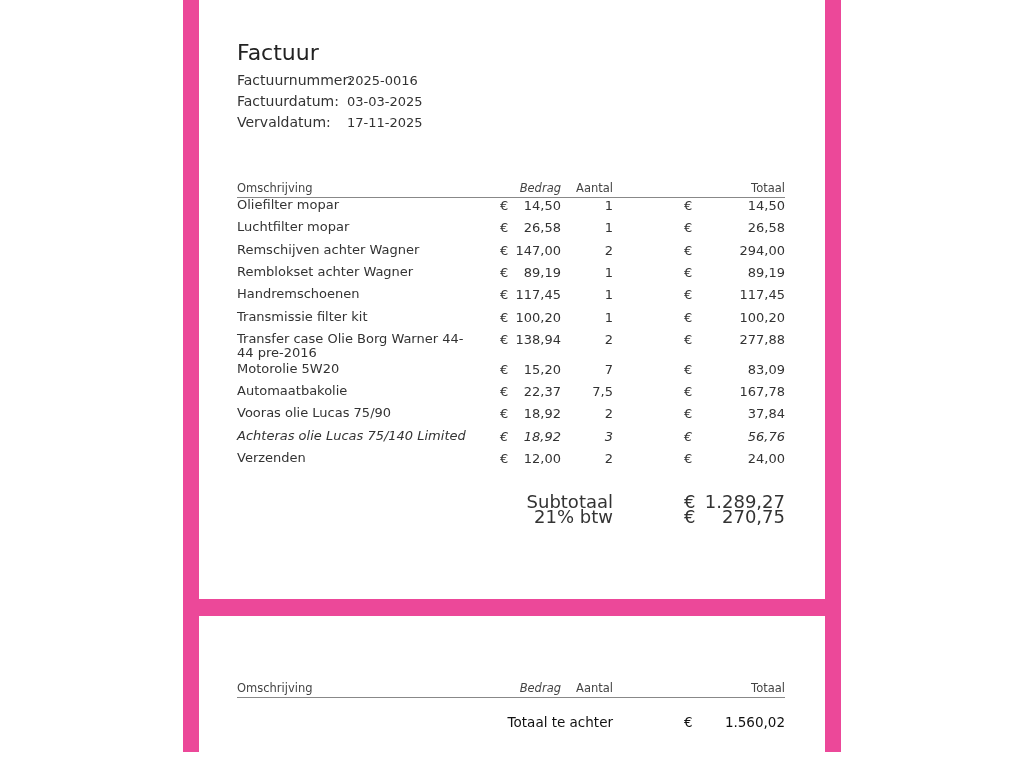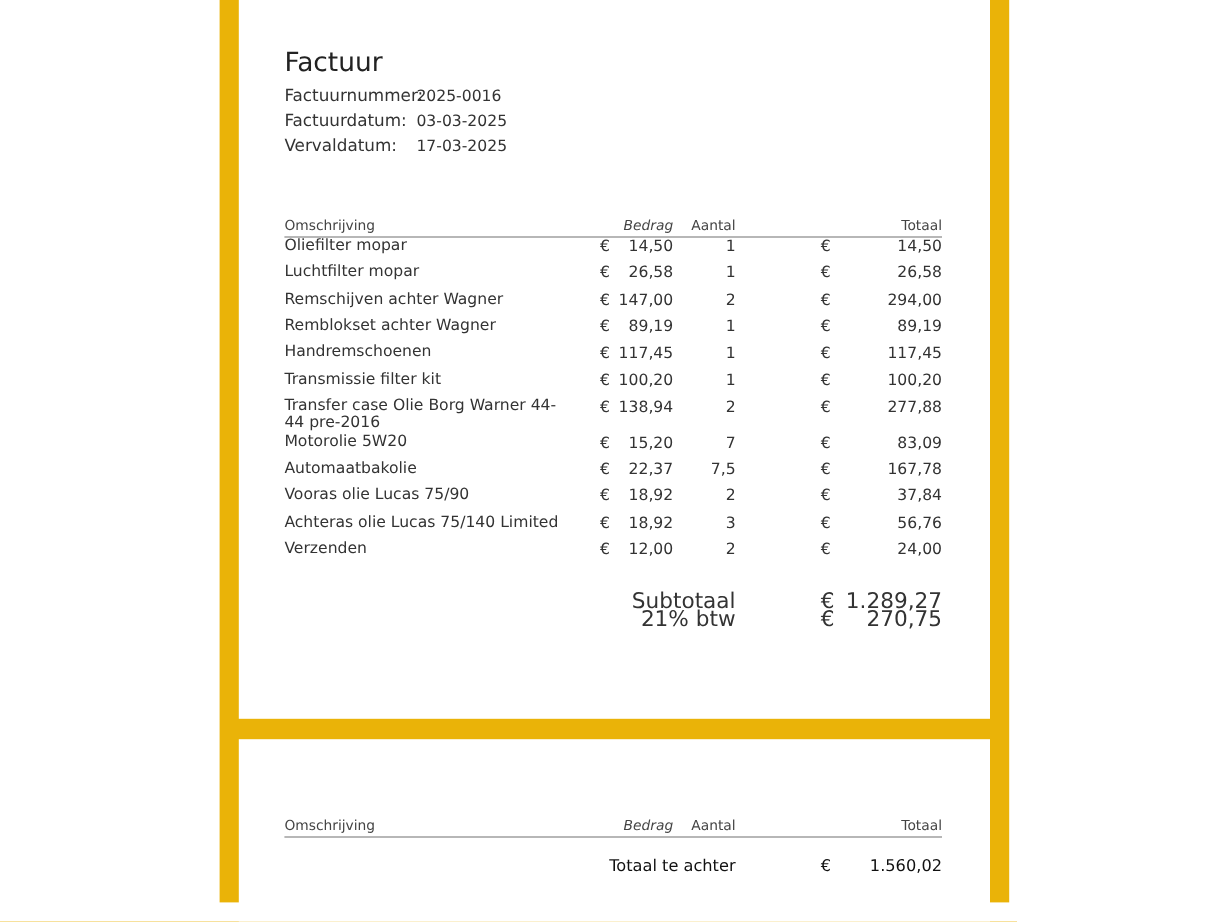--- a/index.html
+++ b/index.html
@@ -5,21 +5,21 @@
   html, body { margin:0; padding:0; }
   body {
     width:1024px; height:768px; overflow:hidden;
     background:#ffffff;
     font-family:"DejaVu Sans", sans-serif;
     color:#222;
     position:relative;
   }
   .viewer {
     position:absolute; left:183px; top:0; width:658px; height:752px;
-    background:#eab308;
+    background:#ec4899;
   }
   .page {
     position:absolute; left:16px; width:626px; background:#fff;
   }
   .page1 { top:0; height:599px; }
   .page2 { top:616px; height:200px; }
 
   .title { position:absolute; left:38px; top:40px; font-size:22px; color:#222; font-weight:normal; }
   .meta { position:absolute; left:38px; font-size:12px; }
   .meta .lbl { position:absolute; left:0; width:110px; color:#333; font-size:14px; }
@@ -55,21 +55,21 @@
     <div class="meta" style="top:72px;">
       <span class="lbl">Factuurnummer:</span>
       <span class="val">2025-0016</span>
     </div>
     <div class="meta" style="top:93px;">
       <span class="lbl">Factuurdatum:</span>
       <span class="val">03-03-2025</span>
     </div>
     <div class="meta" style="top:114px;">
       <span class="lbl">Vervaldatum:</span>
-      <span class="val">17-03-2025</span>
+      <span class="val">17-11-2025</span>
     </div>
 
     <div class="tbl" style="top:179px;">
       <div class="hdr" style="top:0;">
         <span style="left:0;">Omschrijving</span>
         <span class="h-amt">Bedrag</span>
         <span class="h-qty">Aantal</span>
         <span class="h-tot">Totaal</span>
       </div>
       <div id="rows">
@@ -146,21 +146,21 @@
             <span class="c-tot">167,78</span>
           </div>
           <div class="row" style="top: 227px;">
             <span class="c-desc">Vooras olie Lucas 75/90</span>
             <span class="c-eur1">€</span>
             <span class="c-amt">18,92</span>
             <span class="c-qty">2</span>
             <span class="c-eur2">€</span>
             <span class="c-tot">37,84</span>
           </div>
-          <div class="row" style="top: 250px;">
+          <div class="row" style="top: 250px; font-style: italic;">
             <span class="c-desc">Achteras olie Lucas 75/140 Limited</span>
             <span class="c-eur1">€</span>
             <span class="c-amt">18,92</span>
             <span class="c-qty">3</span>
             <span class="c-eur2">€</span>
             <span class="c-tot">56,76</span>
           </div>
           <div class="row" style="top: 272px;">
             <span class="c-desc">Verzenden</span>
             <span class="c-eur1">€</span>

